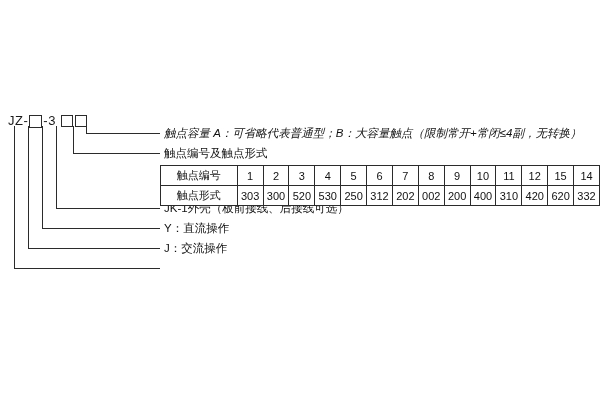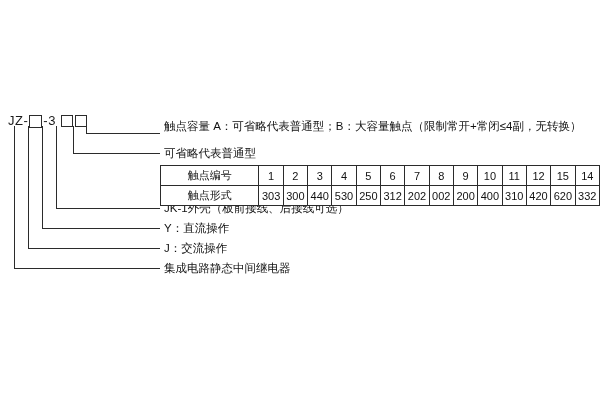--- a/index.html
+++ b/index.html
@@ -81,21 +81,21 @@
   }
   .ctable td {
     border: 1px solid #2b2b2b;
     padding: 2px 0;
     text-align: center;
     height: 15px;
     color: #111111;
   }
   .ctable td.head {
     width: 62px;
-    padding: 2px 20px;
+    padding: 2px 7px;
     text-align: center;
     white-space: nowrap;
   }
   .ctable td.cell {
     width: 25px;
   }
 </style>
 </head>
 <body>
 
@@ -122,26 +122,25 @@
 
   <div class="vline" style="left:42px; top:126px; height:103px;"></div>
   <div class="hline" style="left:42px; top:228px; width:118px;"></div>
 
   <div class="vline" style="left:28px; top:126px; height:123px;"></div>
   <div class="hline" style="left:28px; top:248px; width:132px;"></div>
 
   <div class="vline" style="left:14px; top:126px; height:143px;"></div>
   <div class="hline" style="left:14px; top:268px; width:146px;"></div>
 
-  <div class="note" style="left:164px; top:119px;">触点容量  A：可省略代表普通型；B：大容量触点（限制常开+常闭≤4副，无转换）</div>
-  <div class="note" style="left:164px; top:146px;">可省略代表普通型</div>
+  <div class="note" style="left:164px; top:126px;font-style:italic;">触点容量  A：可省略代表普通型；B：大容量触点（限制常开+常闭≤4副，无转换）</div>
+  <div class="note" style="left:164px; top:146px;">触点编号及触点形式</div>
   <div class="note" style="left:164px; top:201px;">JK-1外壳（板前接线、后接线可选）</div>
   <div class="note" style="left:164px; top:221px;">Y：直流操作</div>
   <div class="note" style="left:164px; top:241px;">J：交流操作</div>
-  <div class="note" style="left:164px; top:261px;">集成电路静态中间继电器</div>
 
   <table class="ctable">
     <tbody>
         <tr>
       <td class="head">触点编号</td>
       <td class="cell">1</td>
       <td class="cell">2</td>
       <td class="cell">3</td>
       <td class="cell">4</td>
       <td class="cell">5</td>
@@ -152,21 +151,21 @@
       <td class="cell">10</td>
       <td class="cell">11</td>
       <td class="cell">12</td>
       <td class="cell">15</td>
       <td class="cell">14</td>
     </tr>
     <tr>
       <td class="head">触点形式</td>
       <td class="cell">303</td>
       <td class="cell">300</td>
-      <td class="cell">440</td>
+      <td class="cell">520</td>
       <td class="cell">530</td>
       <td class="cell">250</td>
       <td class="cell">312</td>
       <td class="cell">202</td>
       <td class="cell">002</td>
       <td class="cell">200</td>
       <td class="cell">400</td>
       <td class="cell">310</td>
       <td class="cell">420</td>
       <td class="cell">620</td>

